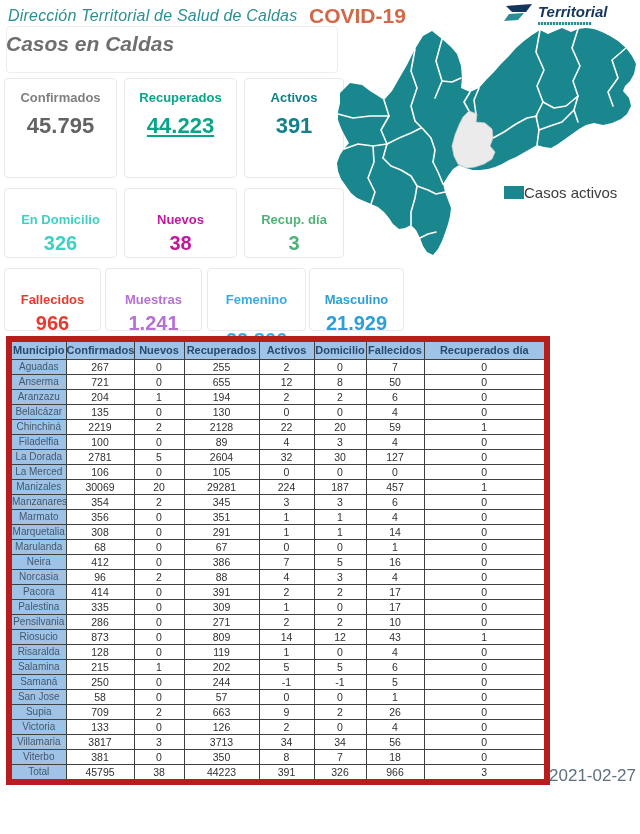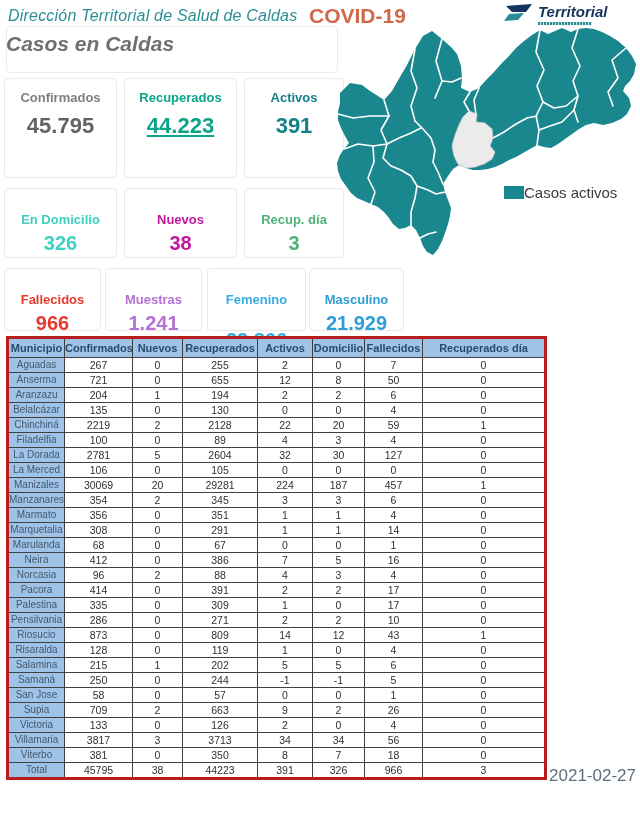--- a/index.html
+++ b/index.html
@@ -31,21 +31,21 @@
   .c6{left:244px;top:188px;width:100px;height:70px;}
   .c7{left:4px;top:268px;width:97px;height:63px;}
   .c8{left:105px;top:268px;width:97px;height:63px;}
   .c9{left:207px;top:268px;width:99px;height:63px;}
   .c10{left:309px;top:268px;width:95px;height:63px;}
   .map{position:absolute;left:326px;top:26px;width:316px;height:238px;z-index:2;}
   .legend{position:absolute;left:504px;top:184px;display:flex;align-items:center;z-index:3;}
   .legend-swatch{width:20px;height:13px;background:var(--map-active,#19878d);}
   .legend-label{font-size:15px;color:#3c3c3c;}
   .tbl{position:absolute;left:6px;top:336px;width:538px;border-collapse:collapse;
-       table-layout:fixed;z-index:1;border:3px solid #b91c1c;}
+       table-layout:fixed;z-index:1;border:6px solid #b91c1c;}
   .tbl th,.tbl td{border:1px solid #404040;padding:0;text-align:center;
                   overflow:hidden;white-space:nowrap;box-sizing:border-box;}
   .tbl thead th{background:var(--th-bg,#9fc3e7);color:#274a6d;font-size:11px;
                 font-weight:700;height:20px;}
   .tbl td{font-size:10.5px;color:#303030;height:14px;line-height:14px;}
   .tbl td.muni{background:var(--th-bg,#9fc3e7);color:#44586d;font-size:10px;}
   .date{position:absolute;left:544px;top:766px;width:92px;text-align:right;
         font-size:17px;color:#5d6f80;z-index:1;}
 </style>
 </head>

